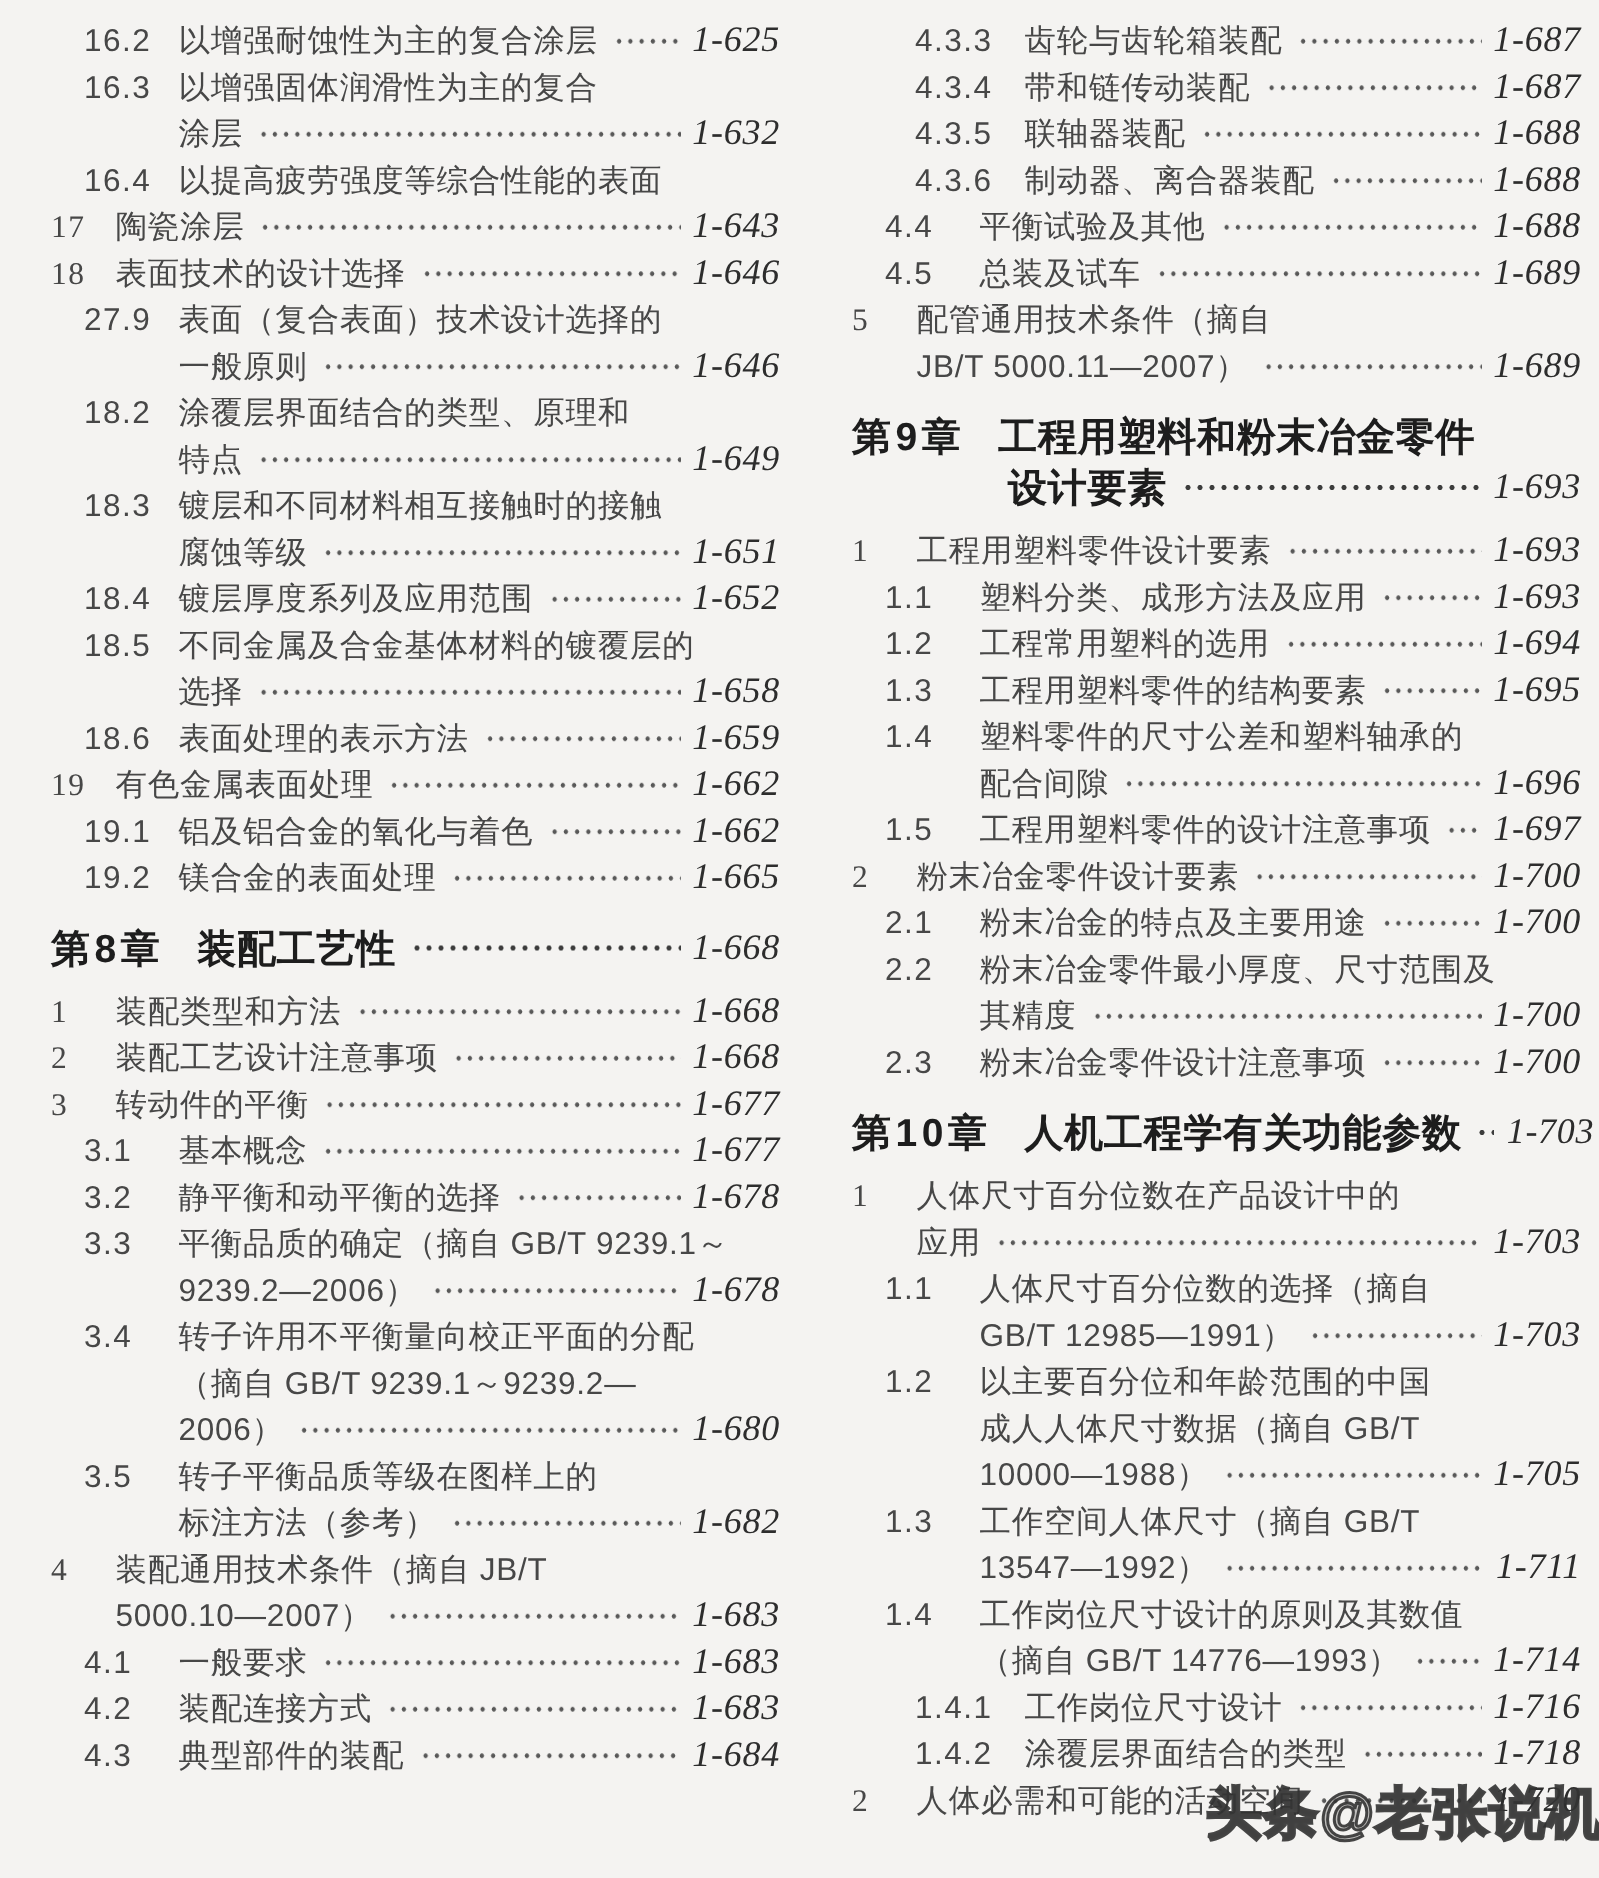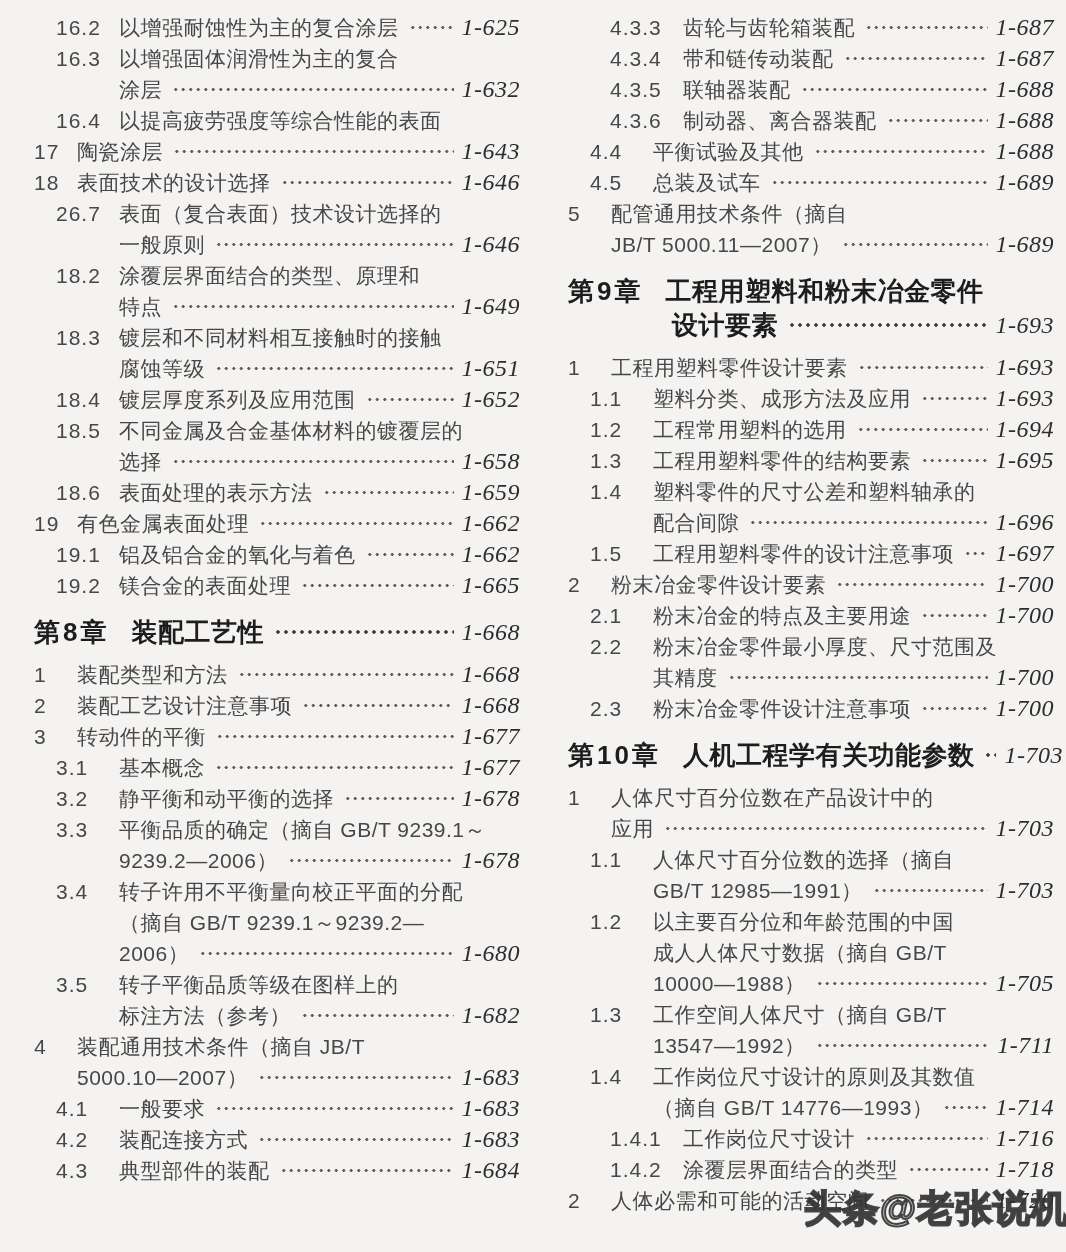--- a/index.html
+++ b/index.html
@@ -14,21 +14,21 @@
   .col { position:absolute; top:0; padding-top:12px; }
   #col-left  { left:34px;  width:486px; }
   #col-right { left:568px; width:486px; }
 
   .entry { font-size:21px; line-height:31px; }
   .line  { display:flex; align-items:center; white-space:nowrap; }
   .num   { flex:0 0 auto; letter-spacing:1px; }
   .txt   { flex:0 0 auto; letter-spacing:0.5px; }
 
   .lvl1 { padding-left:0; }
-  .lvl1 .num  { width:43px; }
+  .lvl1 .num  { width:43px;font-family:Liberation Serif, serif; }
   .lvl1 .cont { padding-left:43px; }
 
   .lvl2 { padding-left:22px; }
   .lvl2 .num  { width:63px; }
   .lvl2 .cont { padding-left:63px; }
 
   .lvl3 { padding-left:42px; }
   .lvl3 .num  { width:73px; }
 
   .chapter {
@@ -108,21 +108,21 @@
     <div class="entry lvl1">
       <div class="line">
         <span class="num">18</span>
         <span class="txt">表面技术的设计选择</span>
         <span class="leader"></span>
         <span class="page">1-646</span>
       </div>
     </div>
     <div class="entry lvl2">
       <div class="line">
-        <span class="num">26.7</span>
+        <span class="num">27.9</span>
         <span class="txt">表面（复合表面）技术设计选择的</span>
       </div>
       <div class="line cont">
         <span class="txt">一般原则</span>
         <span class="leader"></span>
         <span class="page">1-646</span>
       </div>
     </div>
     <div class="entry lvl2">
       <div class="line">

